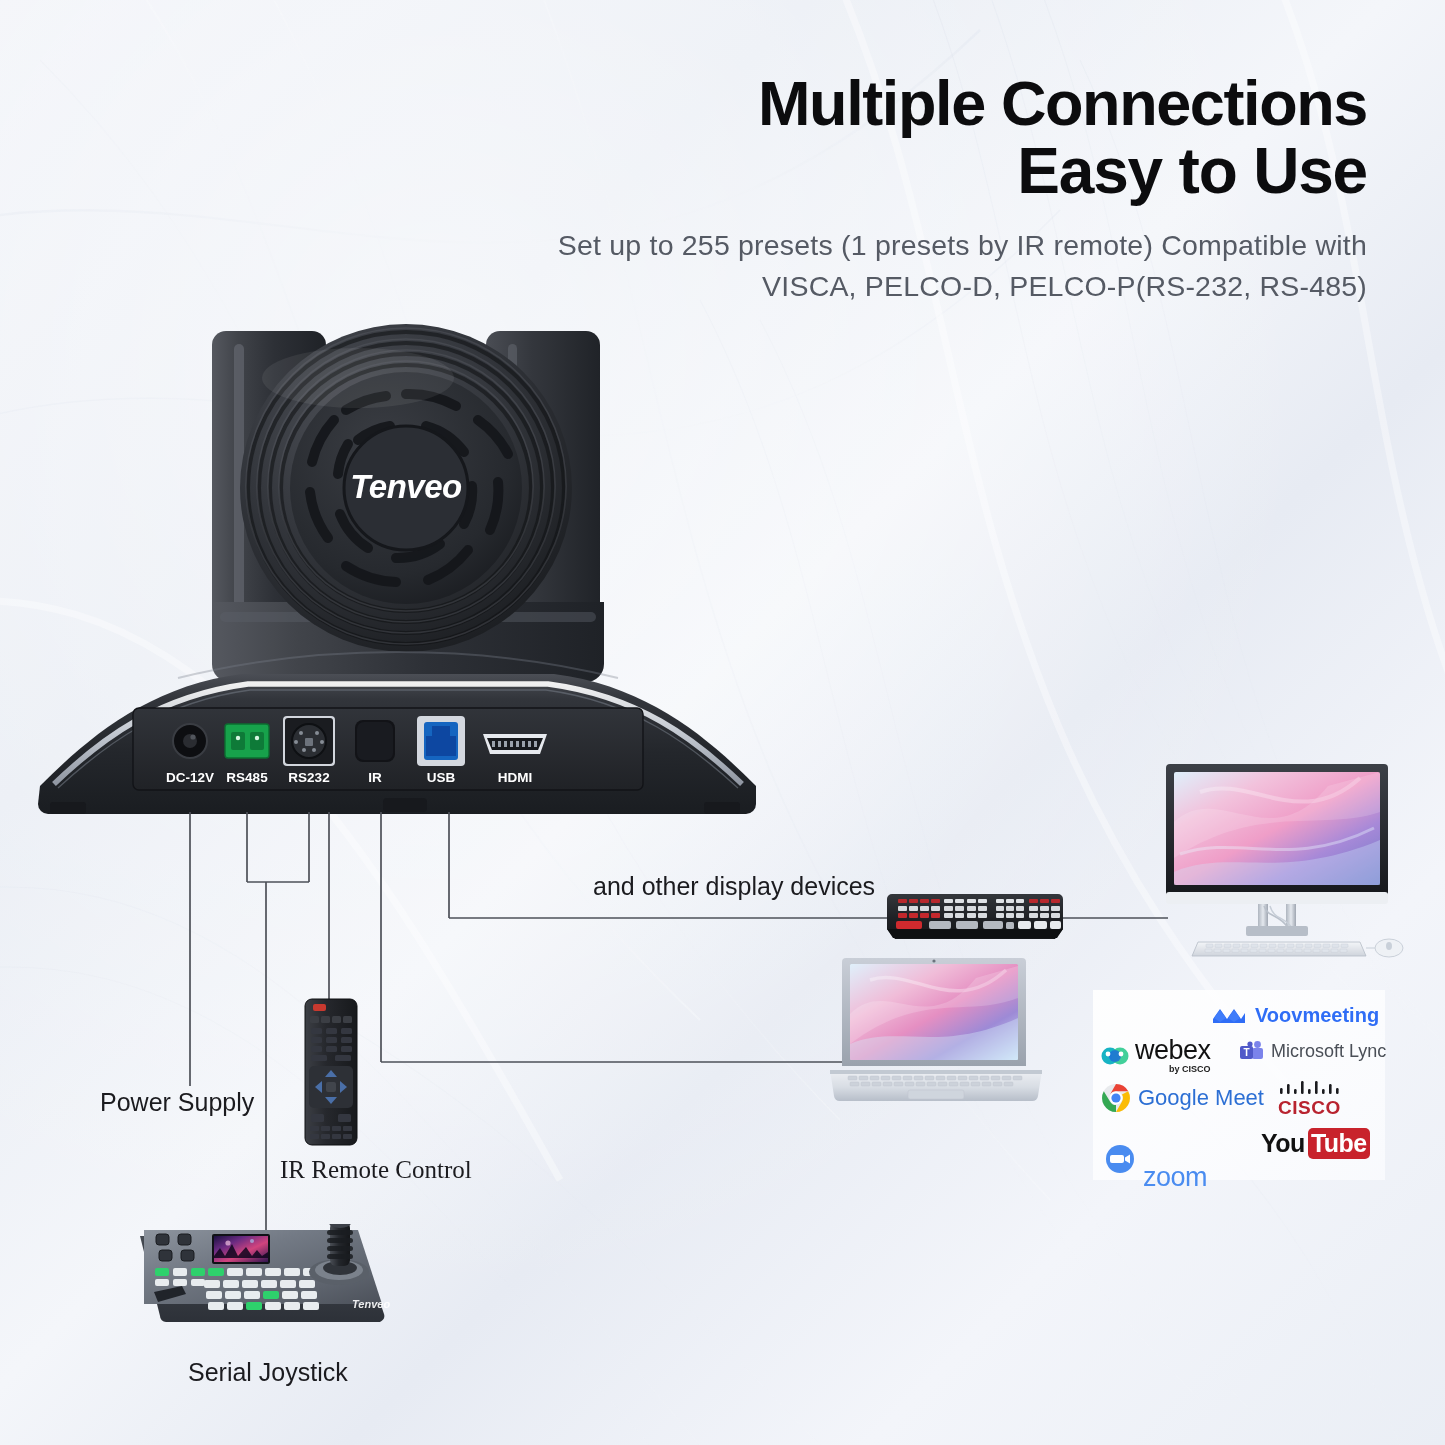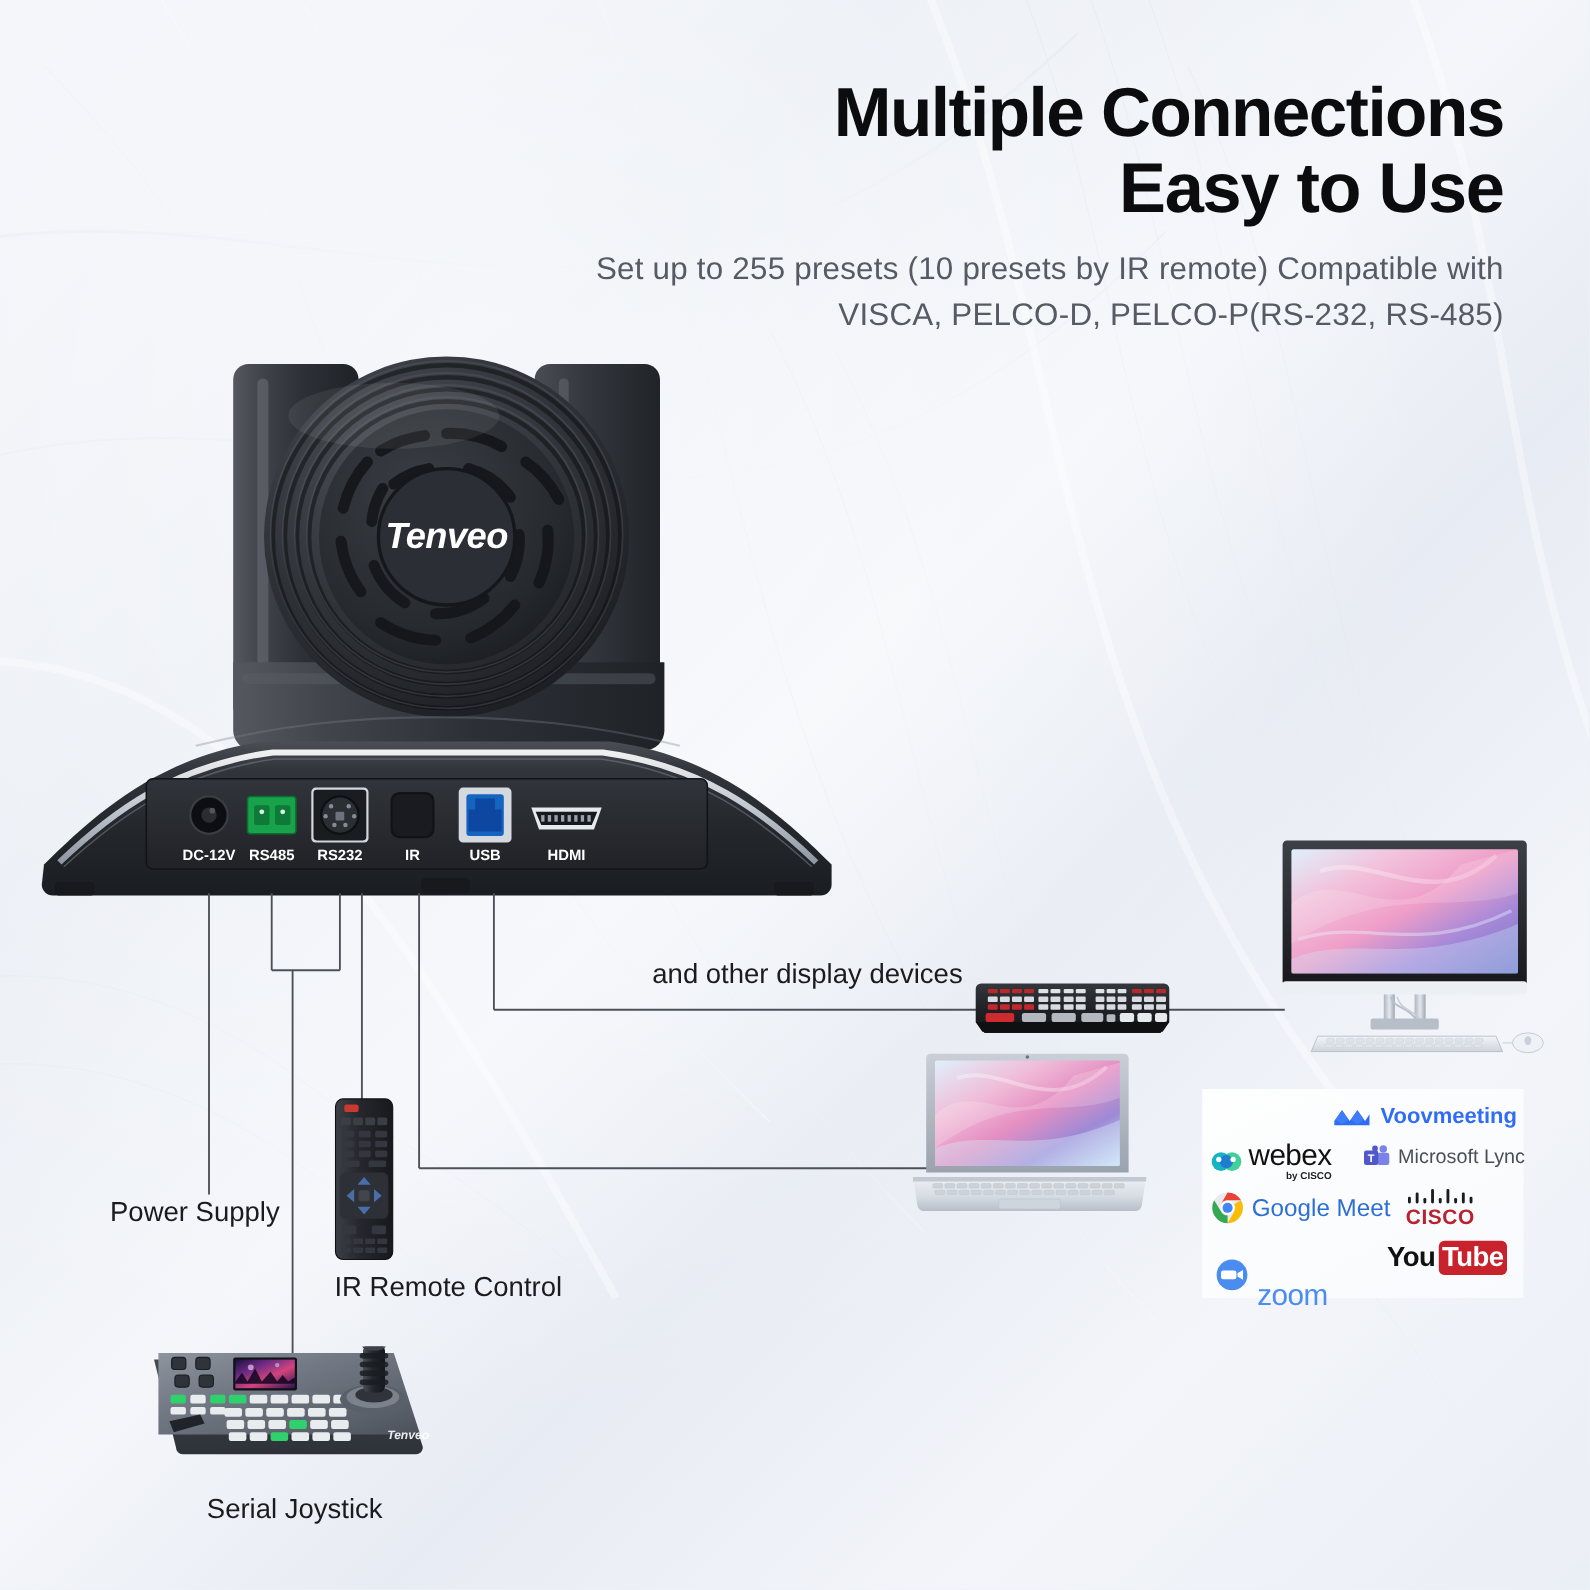--- a/index.html
+++ b/index.html
@@ -102,21 +102,21 @@
       <path d="M1260 -60 C 1400 240, 1340 560, 1560 900"></path>
       <path d="M-140 620 C 180 520, 360 820, 560 1180"></path>
     </g>
   </svg>
   <div class="bg-vign"></div>
 
   <div id="head">
     <div id="h2">Multiple Connections</div>
     <div id="h1">Easy to Use</div>
     <div id="sub">
-      <div>Set up to 255 presets (10 presets by IR remote) Compatible with</div>
+      <div>Set up to 255 presets (1 presets by IR remote) Compatible with</div>
       <div>VISCA, PELCO-D, PELCO-P(RS-232, RS-485)</div>
     </div>
   </div>
 
   <div id="camera">
     <svg width="740" height="540" viewBox="0 0 740 540">
       <defs>
         <linearGradient id="armG" x1="0" y1="0" x2="1" y2="0">
           <stop offset="0" stop-color="#55585f"></stop>
             <stop offset=".22" stop-color="#41444a"></stop>
@@ -306,21 +306,21 @@
 
     <path d="M381 812 V 1062"></path>
     <path d="M381 1062 H 846"></path>
 
     <path d="M449 812 V 918"></path>
     <path d="M449 918 H 888"></path>
     <path d="M1062 918 H 1168"></path>
   </svg>
 
   <div class="lbl" style="left:100px; top:1088px; font-size:25px;">Power Supply</div>
-  <div class="lbl" style="left:304px; top:1156px; font-size:25px;">IR Remote Control</div>
+  <div class="lbl" style="left:280px; top:1156px; font-size:25px;font-family:Liberation Serif, serif;">IR Remote Control</div>
   <div class="lbl" style="left:188px; top:1358px; font-size:25px;">Serial Joystick</div>
   <div class="lbl" style="left:593px; top:872px; font-size:25px;">and other display devices</div>
 
   <svg class="abs" style="left:303px; top:998px;" width="56" height="148" viewBox="0 0 56 148">
     <defs>
       <linearGradient id="remG" x1="0" y1="0" x2="1" y2="0">
         <stop offset="0" stop-color="#3c3f45"></stop>
           <stop offset=".4" stop-color="#26282d"></stop>
         <stop offset="1" stop-color="#17191c"></stop>
       </linearGradient>

